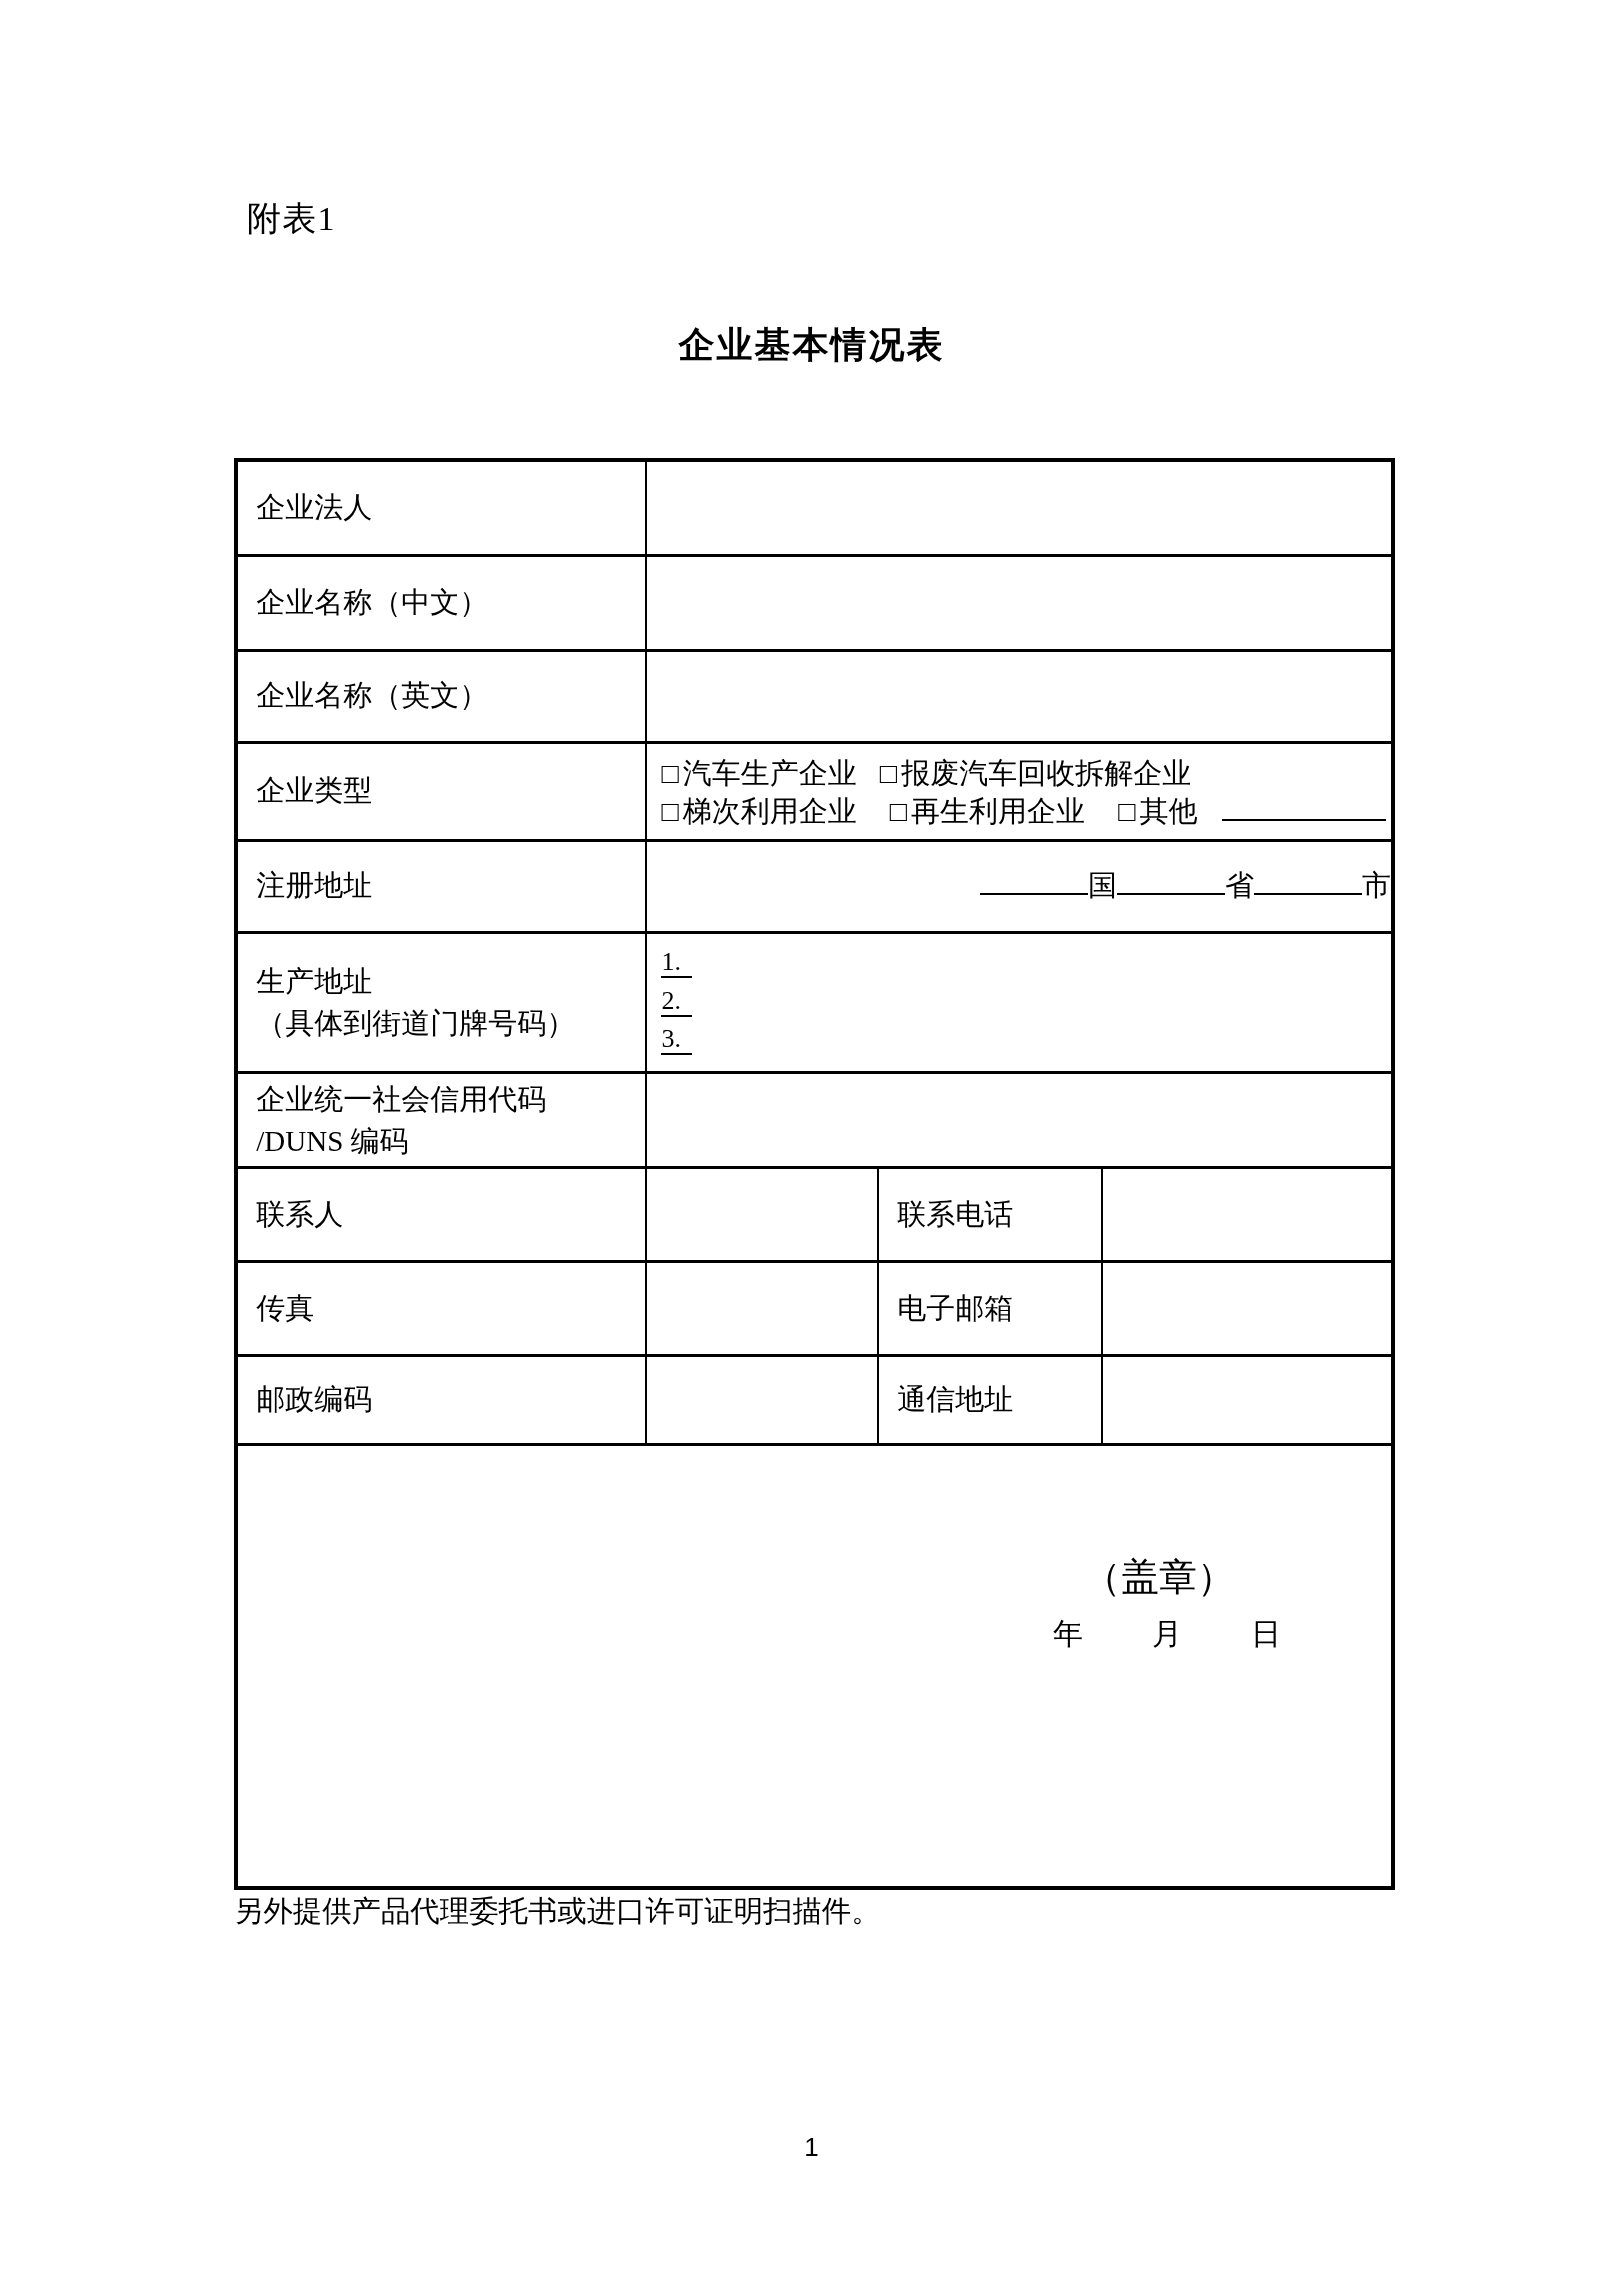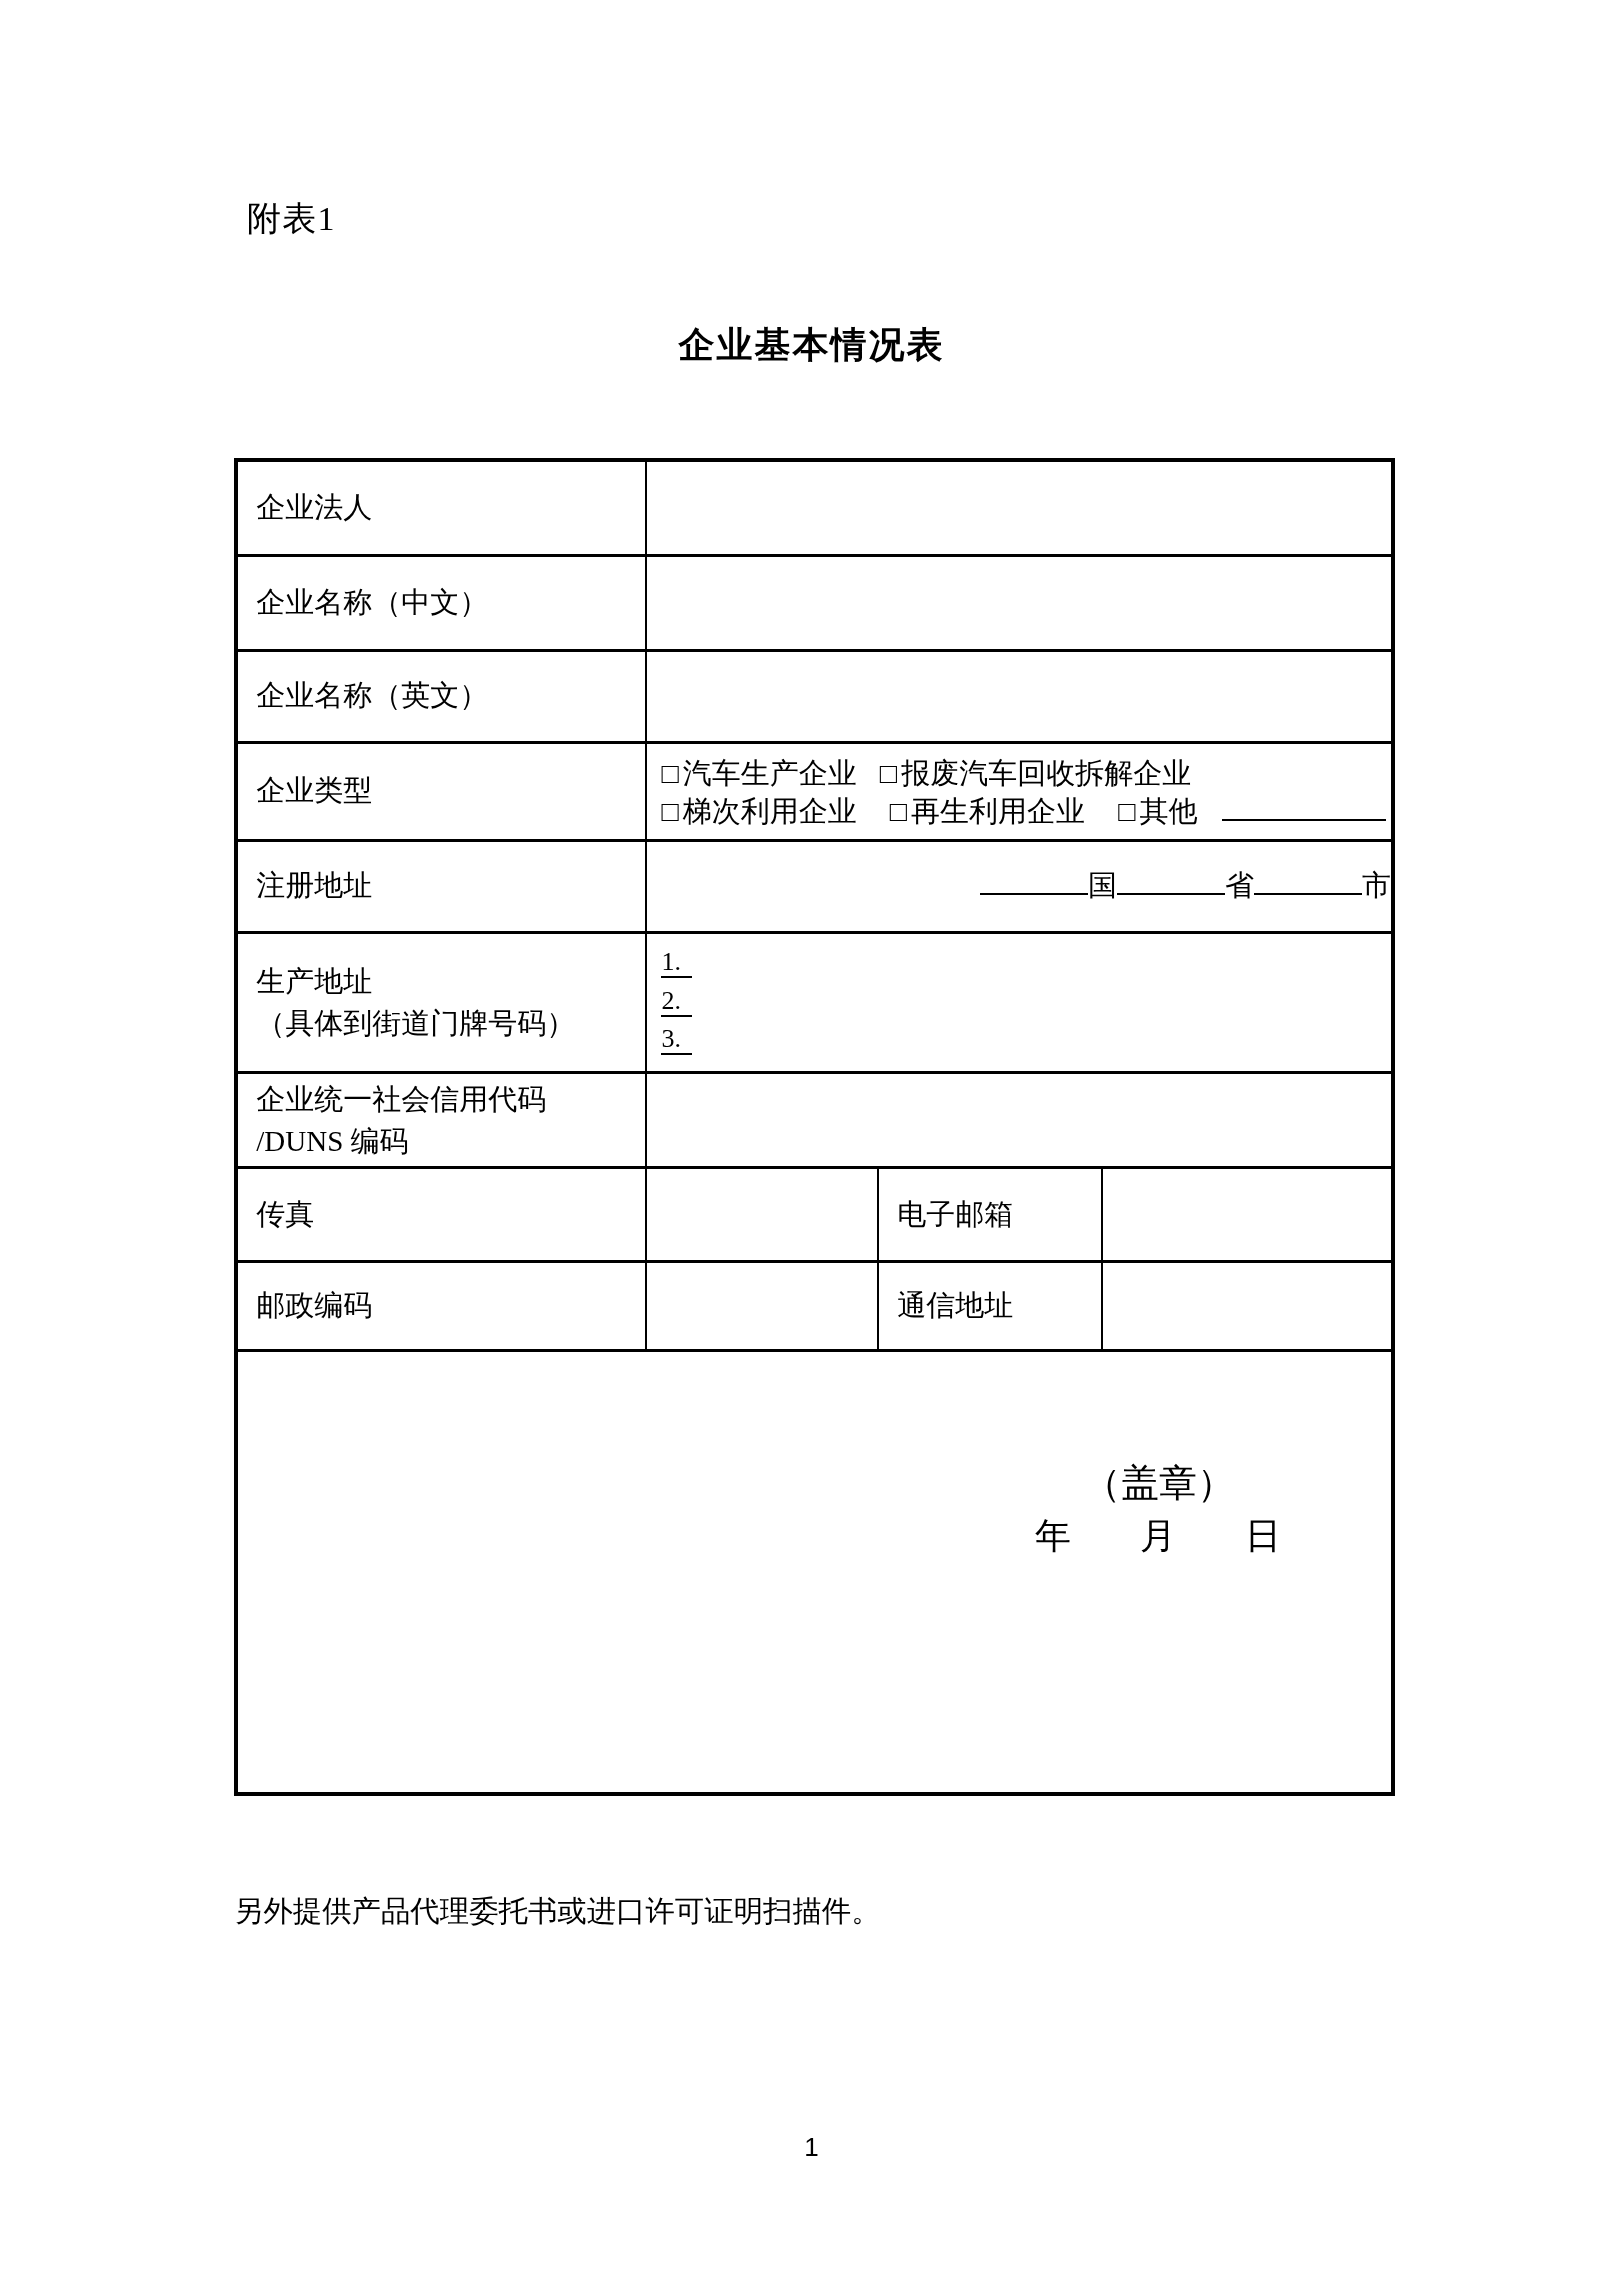--- a/index.html
+++ b/index.html
@@ -50,21 +50,21 @@
   
   .prod-cell { padding-top: 6.5px; padding-bottom: 6.5px; }
   .prod-item { line-height: 1.0; margin: 9.2px 0; font-size: 26px; }
   .prod-item span {
     display: inline-block; min-width: 31px;
     border-bottom: 2.6px solid #000; padding-bottom: 1.3px;
   }
   
   .sign-cell { position: relative; height: 100%; }
   .stamp-line { position: absolute; right: 156px; bottom: 63px; font-size: 38px; }
-  .date-line { position: absolute; right: 110px; bottom: 10.5px; font-size: 36px; white-space: nowrap; }
+  .date-line { position: absolute; right: 110px; bottom: 10.5px; font-size: 30px; white-space: nowrap; }
   .date-line span + span { margin-left: 69px; }
   .note-block {
     position: absolute; left: 234px; top: 1890px; width: 1171px;
     font-size: 29.4px; line-height: 43px;
   }
   .page-number {
     position: absolute; left: 0; top: 2132px; width: 100%;
     text-align: center; font-size: 26px;
     font-family: "Liberation Sans", "DejaVu Sans", sans-serif;
   }
@@ -127,20 +127,26 @@
       </td>
     </tr>
     <tr style="height:95px">
       <td class="label-cell two-line-label">
         <div>企业统一社会信用代码</div>
         <div>/DUNS 编码</div>
       </td>
       <td class="value-cell" colspan="3"></td>
     </tr>
     <tr style="height:94px">
+      <td class="label-cell">联系人</td>
+      <td class="value-cell"></td>
+      <td class="label-cell">联系电话</td>
+      <td class="value-cell"></td>
+    </tr>
+    <tr style="height:94px">
       <td class="label-cell">传真</td>
       <td class="value-cell"></td>
       <td class="label-cell">电子邮箱</td>
       <td class="value-cell"></td>
     </tr>
     <tr style="height:89px">
       <td class="label-cell">邮政编码</td>
       <td class="value-cell"></td>
       <td class="label-cell">通信地址</td>
       <td class="value-cell"></td>

